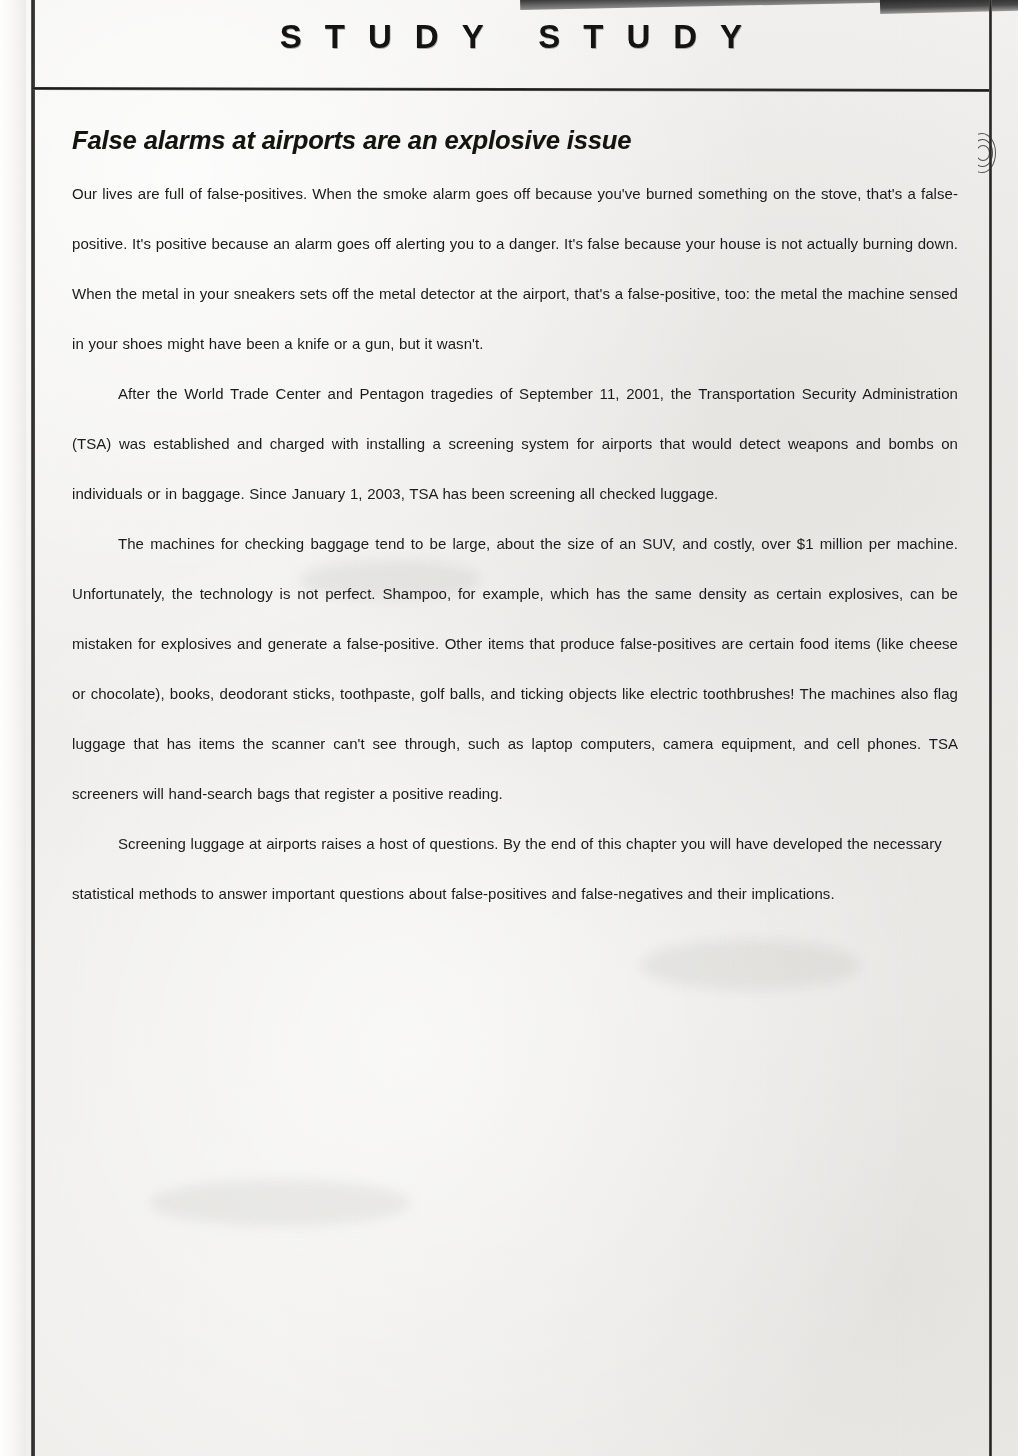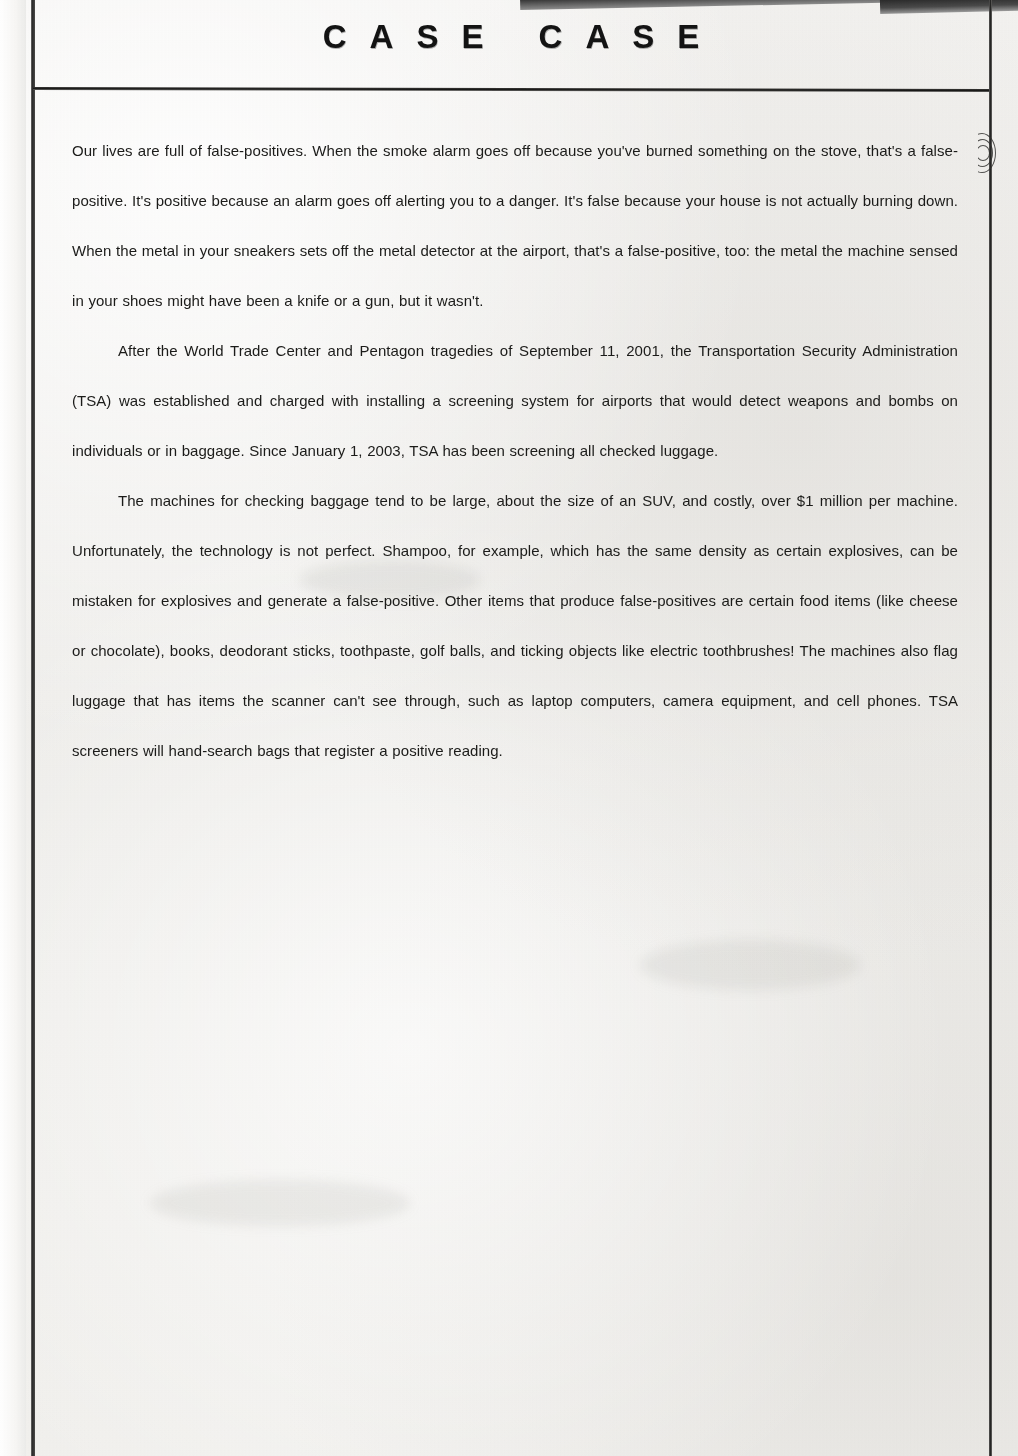--- a/index.html
+++ b/index.html
@@ -182,36 +182,38 @@
 
   <div class="left-shadow"></div>
 
   <div class="top-dark-edge"></div>
   <div class="top-dark-edge-2"></div>
 
   <div class="rule-left"></div>
   <div class="rule-right"></div>
   <div class="rule-header"></div>
 
-  <div class="case-study-header">CASE CASE</div>
+  <div class="case-study-header">STUDY STUDY</div>
 
   <div class="curl-mark">
     <span class="c1"></span>
     <span class="c2"></span>
     <span class="c3"></span>
   </div>
 
   <div class="smudge" style="left:300px; top:560px; width:180px; height:40px;"></div>
   <div class="smudge" style="left:640px; top:940px; width:220px; height:50px;"></div>
   <div class="smudge" style="left:150px; top:1180px; width:260px; height:46px;"></div>
 
   <div class="article">
 
+    <h1 class="article-title" id="article-title-el">False alarms at airports are an explosive issue</h1>
 
     <p class="para">Our lives are full of false-positives. When the smoke alarm goes off because you've burned something on the stove, that's a false-positive. It's positive because an alarm goes off alerting you to a danger. It's false because your house is not actually burning down. When the metal in your sneakers sets off the metal detector at the airport, that's a false-positive, too: the metal the machine sensed in your shoes might have been a knife or a gun, but it wasn't.</p>
     <p class="para indent">After the World Trade Center and Pentagon tragedies of September 11, 2001, the Transportation Security Administration (TSA) was established and charged with installing a screening system for airports that would detect weapons and bombs on individuals or in baggage. Since January 1, 2003, TSA has been screening all checked luggage.</p>
     <p class="para indent">The machines for checking baggage tend to be large, about the size of an SUV, and costly, over $1 million per machine. Unfortunately, the technology is not perfect. Shampoo, for example, which has the same density as certain explosives, can be mistaken for explosives and generate a false-positive. Other items that produce false-positives are certain food items (like cheese or chocolate), books, deodorant sticks, toothpaste, golf balls, and ticking objects like electric toothbrushes! The machines also flag luggage that has items the scanner can't see through, such as laptop computers, camera equipment, and cell phones. TSA screeners will hand-search bags that register a positive reading.</p>
+    <p class="para indent last-loose">Screening luggage at airports raises a host of questions. By the end of this chapter you will have developed the necessary statistical methods to answer important questions about false-positives and false-negatives and their implications.</p>
 
   </div>
 
   <div class="scan-noise"></div>
 
 </div>
 
 </body></html>

